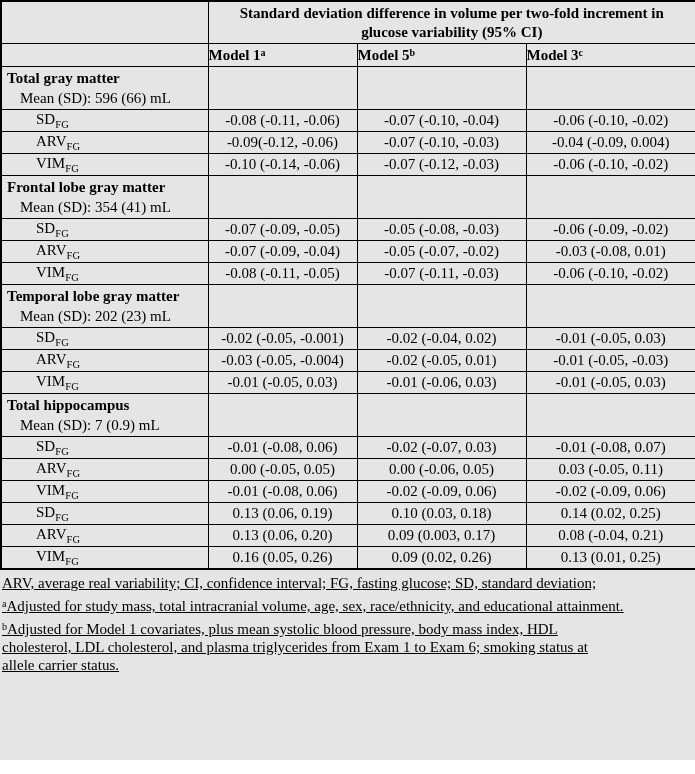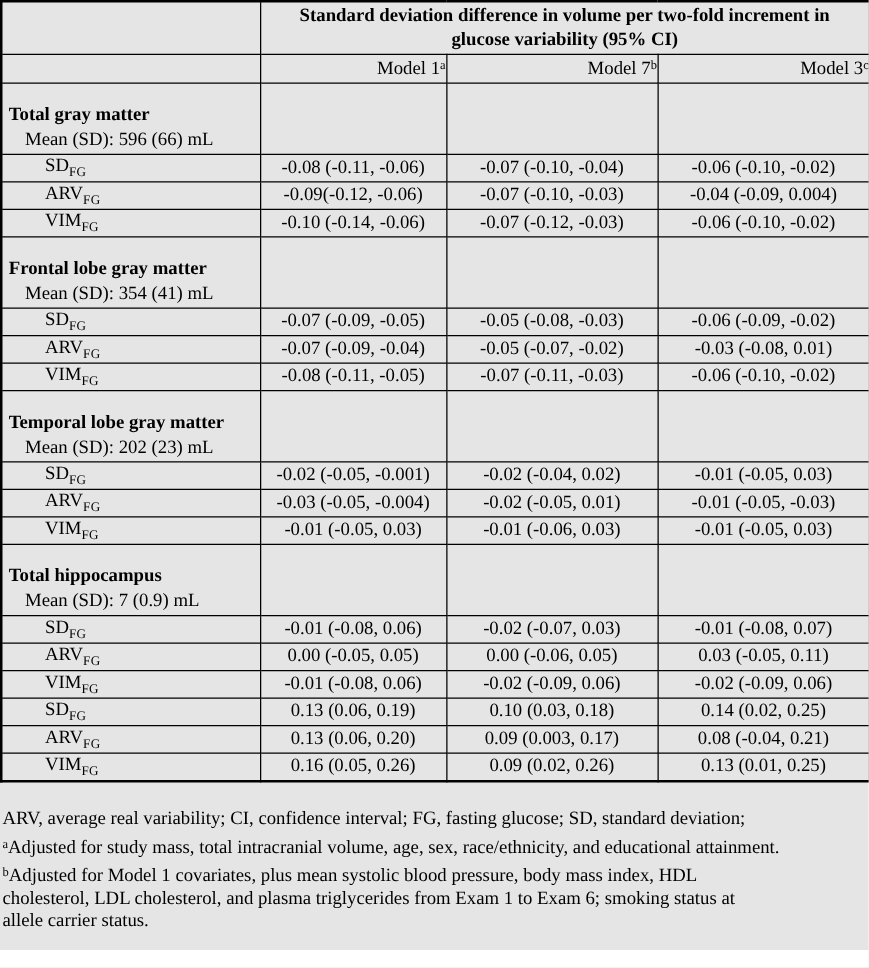--- a/index.html
+++ b/index.html
@@ -11,31 +11,31 @@
   }
   table.results {
     border-collapse:collapse; table-layout:fixed;
     width:695px; border:2px solid #000;
   }
   td {
     border:1px solid #000; padding:0;
     font-size:15px; color:#000; vertical-align:middle;
   }
   .title-cell { font-weight:bold; text-align:center; line-height:19px; padding:2px 0 1px 0; }
-  .model-head { font-weight:normal; text-align:right; height:22px; }
+  .model-head { font-weight:bold; text-align:left; height:22px; }
   .model-head sup { font-size:10px; vertical-align:4px; }
-  .section-cell { vertical-align:top; line-height:20px; padding:15px 2px 1px 5px; }
+  .section-cell { vertical-align:top; line-height:20px; padding:1px 2px 1px 5px; }
   .sec-name { font-weight:bold; white-space:nowrap; }
   .sec-stat { padding-left:13px; white-space:nowrap; }
   .sec-stat-wrap { padding-left:0; white-space:nowrap; }
   .row-label { padding-left:34px; height:21px; }
   .row-label sub { font-size:10.5px; letter-spacing:0.2px; }
   .val { text-align:center; white-space:nowrap; }
   .nowrap { white-space:nowrap; }
-  .footnotes { font-size:15px; line-height:18px; padding:20px 1px 0 2px; }
+  .footnotes { font-size:15px; line-height:18px; padding:4px 1px 0 2px;text-decoration:underline; }
   .fn { margin:0 0 3px 0; }
   .fn sup { font-size:10px; vertical-align:4px; }
   .fn i { font-style:italic; }
 </style>
 </head>
 <body>
 
 <div class="page">
   <table class="results">
     <colgroup>
@@ -50,21 +50,21 @@
       <td></td>
       <td colspan="3" class="title-cell">
         <div class="nowrap">Standard deviation difference in volume per two-fold increment in</div>
         <div class="nowrap">glucose variability (95% CI)</div>
       </td>
     </tr>
 
     <tr>
       <td></td>
       <td class="model-head"><span>Model 1</span><sup>a</sup></td>
-      <td class="model-head"><span>Model 7</span><sup>b</sup></td>
+      <td class="model-head"><span>Model 5</span><sup>b</sup></td>
       <td class="model-head"><span>Model 3</span><sup>c</sup></td>
     </tr>
 
     <tr>
       <td class="section-cell">
         <div class="sec-name">Total gray matter</div>
         <div class="sec-stat">Mean (SD): 596 (66) mL</div>
       </td>
       <td></td>
       <td></td>

